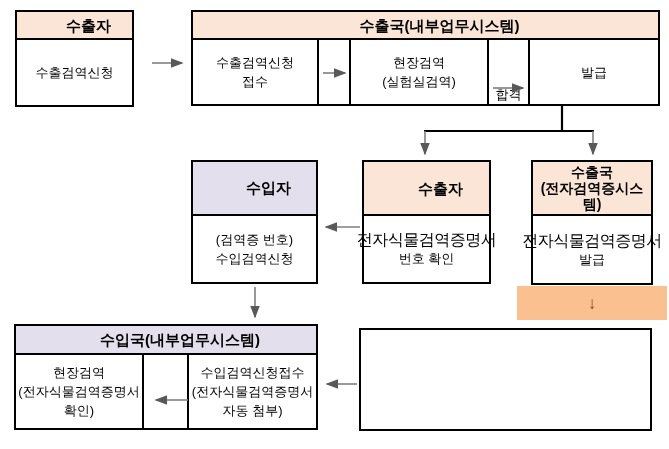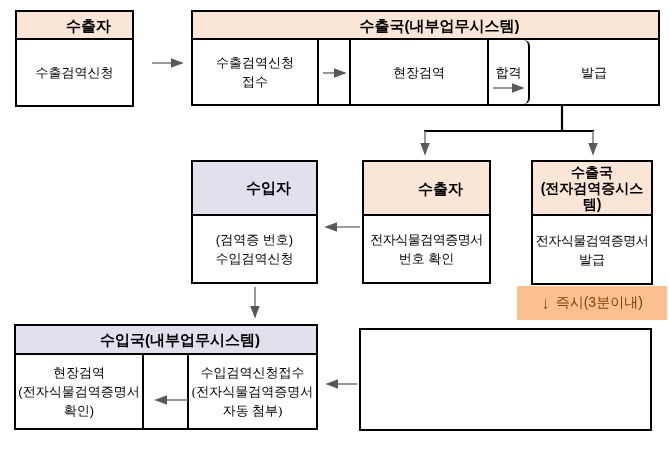--- a/index.html
+++ b/index.html
@@ -11,26 +11,26 @@
   .box{position:absolute;border:2px solid #000;background:#fff;display:flex;flex-direction:column;}
   .hd{
     border-bottom:2px solid #000;display:flex;align-items:center;justify-content:center;
     font-weight:bold;font-size:15px;text-align:center;line-height:17px;flex:0 0 auto;padding-left:28px;
   }
   .hd.peach{background:#FBE5D6;}
   .hd.lav{background:#E4DFEC;}
   .hd.pre{white-space:pre-line;word-break:break-all;padding:0 4px;}
   .bd{flex:1;display:flex;flex-direction:column;align-items:center;justify-content:center;
       font-size:13px;line-height:19px;text-align:center;background:#fff;}
-  .bd .sm{font-size:13px;letter-spacing:-0.5px;white-space:nowrap;}
+  .bd .sm{font-size:16px;letter-spacing:-0.5px;white-space:nowrap;}
   .row{flex:1;display:flex;flex-direction:row;align-items:stretch;}
   .cell{display:flex;flex-direction:column;align-items:center;justify-content:center;
         font-size:13px;line-height:19px;text-align:center;}
   .cell.sep{border-right:2px solid #000;}
-  .cell.top{justify-content:center;border-radius:6px;}
+  .cell.top{justify-content:flex-end;}
   .overlay{position:absolute;left:0;top:0;width:669px;height:449px;z-index:5;pointer-events:none;}
   .tag{
     position:absolute;display:flex;align-items:center;justify-content:center;gap:6px;
     background:#FAC090;color:#843C0C;font-size:14px;
   }
   .tag .ar{color:#8B4513;font-size:17px;font-weight:bold;line-height:1;}
 </style>
 </head>
 <body>
 
@@ -46,20 +46,21 @@
   <div class="box" style="left:191px;top:10px;width:469px;height:96px;">
     <div class="hd peach" style="height:28px;">수출국(내부업무시스템)</div>
     <div class="row">
       <div class="cell sep" style="width:126px;">
         <div>수출검역신청</div>
         <div>접수</div>
       </div>
       <div class="cell sep" style="width:32px;"></div>
       <div class="cell sep" style="width:138px;">
         <div>현장검역</div>
+        <div>(실험실검역)</div>
       </div>
       <div class="cell sep top" style="width:41px;">
         <div>합격</div>
       </div>
       <div class="cell" style="flex:1;">
         <div>발급</div>
       </div>
     </div>
   </div>
 
@@ -83,33 +84,32 @@
     <div class="hd peach pre" style="height:54px;font-size:14px;line-height:16px;">수출국
 (전자검역증시스템)</div>
     <div class="bd">
       <div class="sm">전자식물검역증명서</div>
       <div>발급</div>
     </div>
   </div>
 
   <div class="tag" style="left:517px;top:286px;width:150px;height:34px;">
     <span class="ar">↓</span>
-    <span>즉시(3분이내)</span>
   </div>
 
   <div class="box" style="left:14px;top:324px;width:304px;height:106px;">
     <div class="hd lav" style="height:29px;">수입국(내부업무시스템)</div>
     <div class="row">
       <div class="cell sep" style="width:128px;">
         <div>현장검역</div>
         <div class="sm">(전자식물검역증명서</div>
         <div>확인)</div>
       </div>
       <div class="cell sep" style="width:45px;"></div>
-      <div class="cell" style="flex:1;font-family:Liberation Serif, serif;">
+      <div class="cell" style="flex:1;">
         <div>수입검역신청접수</div>
         <div class="sm">(전자식물검역증명서</div>
         <div>자동 첨부)</div>
       </div>
     </div>
   </div>
 
   <div class="box" style="left:359px;top:328px;width:293px;height:103px;">
   </div>
 

